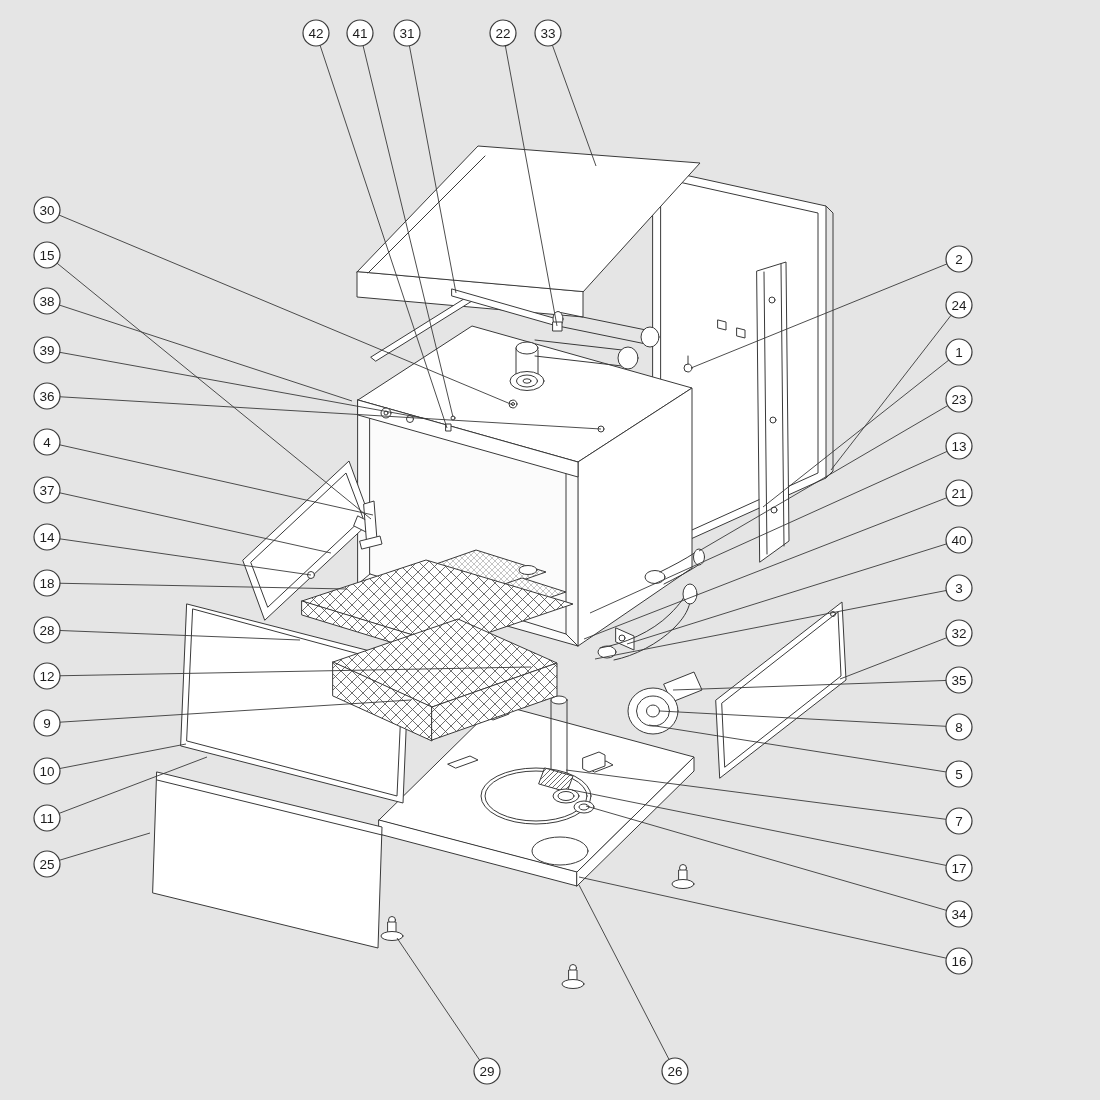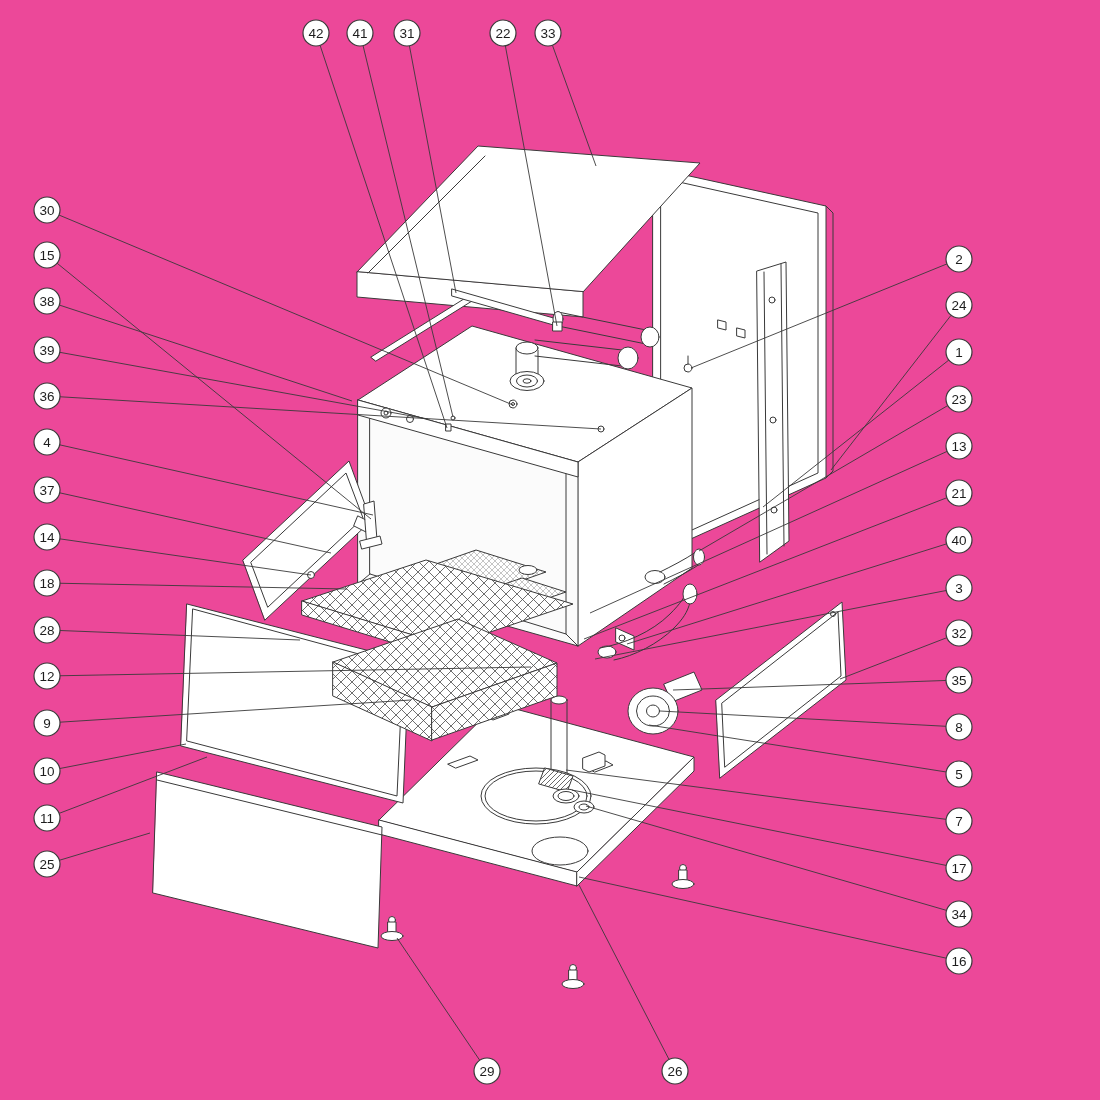--- a/index.html
+++ b/index.html
@@ -1,17 +1,17 @@
 <!DOCTYPE html>
 <html><head>
 <meta charset="utf-8">
 <title>Diagram</title>
 <style>
   html,body{margin:0;padding:0;background:#ffffff;}
-  .page{position:relative;width:1100px;height:1100px;background:#ec4899;overflow:hidden;
+  .page{position:relative;width:1100px;height:1100px;background:#e5e5e5;overflow:hidden;
         font-family:"Liberation Sans", sans-serif;}
   svg{position:absolute;inset:0;}
   .art{stroke:#3a3a3a;stroke-width:1;fill:none;stroke-linejoin:round;stroke-linecap:round;}
   .fw{fill:#ffffff;}
   .fl{fill:#fbfbfb;}
 </style>
 </head>
 <body>
 
 <div class="page">

